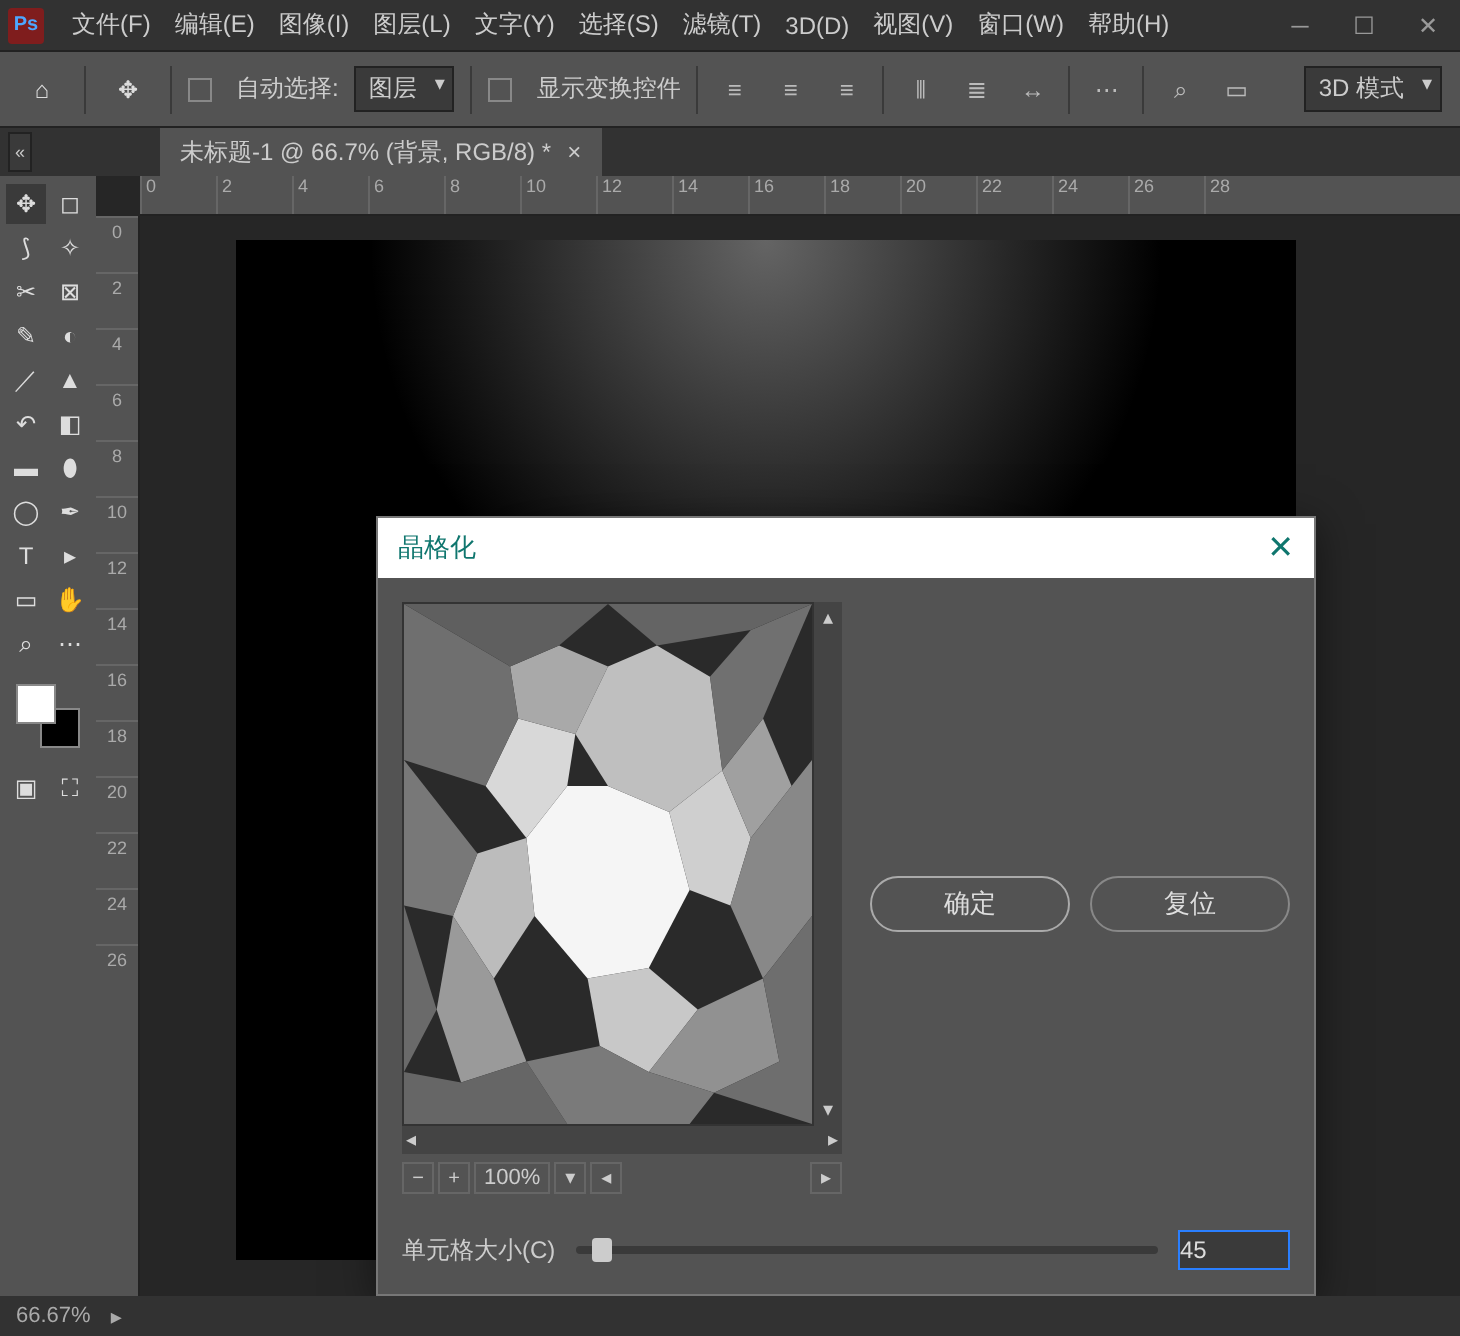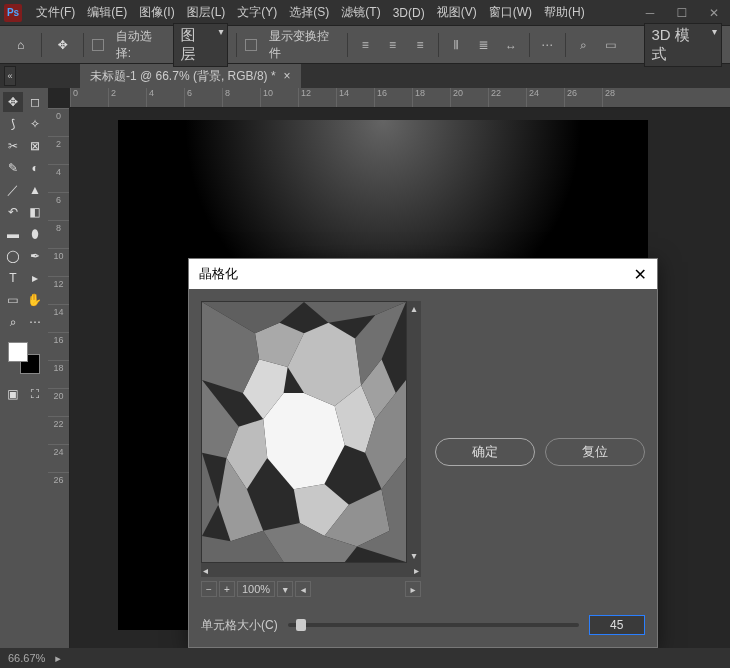--- a/index.html
+++ b/index.html
@@ -6,21 +6,21 @@
 body{background:#323232;width:730px;height:668px;overflow:hidden;font-size:12px;color:#ccc;}
 .titlebar{height:26px;background:#323232;display:flex;align-items:center;padding:0 4px;border-bottom:1px solid #222;}
 .ps-icon{width:18px;height:18px;background:#7f1d1d;color:#4da6ff;display:flex;align-items:center;justify-content:center;font-size:10px;font-weight:bold;border-radius:2px;margin-right:8px;}
 .menu-item{padding:3px 6px;cursor:pointer;font-size:12px;}
 .winctrl{margin-left:auto;display:flex;gap:8px;}
 .winbtn{width:24px;height:18px;color:#999;display:flex;align-items:center;justify-content:center;cursor:pointer;}
 .optionbar{height:38px;background:#535353;display:flex;align-items:center;padding:0 8px;gap:8px;border-bottom:1px solid #222;}
 .ob-btn{width:26px;height:26px;display:flex;align-items:center;justify-content:center;color:#ddd;cursor:pointer;}
 .ob-sep{width:1px;height:24px;background:#3a3a3a;}
 .checkbox{width:12px;height:12px;border:1px solid #888;display:inline-block;margin-right:4px;}
-.dropdown{background:#3a3a3a;border:1px solid #222;padding:2px 18px 2px 6px;position:relative;font-size:15px;}
+.dropdown{background:#3a3a3a;border:1px solid #222;padding:2px 18px 2px 6px;position:relative;font-size:12px;}
 .dropdown::after{content:"▾";position:absolute;right:4px;top:2px;color:#ccc;font-size:10px;}
 .panel-collapse{width:12px;height:20px;background:#3a3a3a;border:1px solid #222;color:#ccc;font-size:9px;display:flex;align-items:center;justify-content:center;margin-left:2px;}
 .tabbar{height:24px;background:#323232;display:flex;align-items:center;padding-left:80px;}
 .doc-tab{background:#535353;padding:4px 10px;font-size:12px;color:#ccc;display:flex;align-items:center;gap:8px;}
 .doc-tab .close{color:#ccc;cursor:pointer;}
 .main{display:flex;height:560px;}
 .toolbox{width:48px;background:#535353;padding:4px 2px;display:flex;flex-direction:column;align-items:center;gap:2px;}
 .tool-row{display:flex;gap:2px;}
 .tool{width:20px;height:20px;display:flex;align-items:center;justify-content:center;color:#ddd;cursor:pointer;}
 .tool.active{background:#3a3a3a;}
@@ -29,38 +29,38 @@
 .swatch-bg{width:20px;height:20px;background:#000;border:1px solid #888;position:absolute;bottom:0;right:0;}
 .canvas-area{flex:1;background:#262626;position:relative;overflow:hidden;}
 .ruler-h{position:absolute;top:0;left:22px;right:0;height:20px;background:#535353;border-bottom:1px solid #222;display:flex;font-size:9px;color:#aaa;}
 .ruler-h span{flex:0 0 38px;border-left:1px solid #666;padding-left:2px;}
 .ruler-v{position:absolute;top:20px;left:0;width:22px;bottom:0;background:#535353;border-right:1px solid #222;display:flex;flex-direction:column;font-size:9px;color:#aaa;}
 .ruler-v span{flex:0 0 28px;border-top:1px solid #666;padding-top:2px;text-align:center;}
 .canvas{position:absolute;top:32px;left:70px;width:530px;height:510px;background:#000;}
 .canvas .glow{position:absolute;top:0;left:50%;transform:translateX(-50%);width:400px;height:220px;background:radial-gradient(ellipse at top,rgba(200,200,200,0.5),transparent 70%);}
 .watermark{position:absolute;top:48px;left:50%;transform:translateX(-50%);color:#fff;font-weight:bold;font-size:22px;font-style:italic;letter-spacing:1px;}
 .dialog{position:absolute;left:188px;top:258px;width:470px;height:390px;background:#535353;border:1px solid #777;box-shadow:0 4px 20px rgba(0,0,0,0.5);display:flex;flex-direction:column;}
-.dlg-title{height:30px;background:#fff;color:#000000;display:flex;align-items:center;padding:0 10px;font-size:13px;}
+.dlg-title{height:30px;background:#fff;color:#0f766e;display:flex;align-items:center;padding:0 10px;font-size:13px;}
 .dlg-title .x{margin-left:auto;font-size:16px;cursor:pointer;}
 .dlg-body{flex:1;display:flex;padding:12px;gap:14px;}
 .preview-box{width:270px;display:flex;flex-direction:column;}
 .preview-img{flex:1;border:1px solid #333;background:#333;position:relative;overflow:hidden;}
 .preview-img svg{width:100%;height:100%;}
 .vscroll{width:14px;background:#444;display:flex;flex-direction:column;justify-content:space-between;align-items:center;padding:2px 0;font-size:10px;color:#ccc;}
 .preview-row{display:flex;}
 .hscroll{height:14px;background:#444;display:flex;justify-content:space-between;align-items:center;padding:0 2px;font-size:10px;color:#ccc;margin-top:0;}
 .zoomrow{height:20px;display:flex;align-items:center;gap:2px;margin-top:2px;}
 .zoomrow .zbtn{width:16px;height:16px;border:1px solid #666;display:flex;align-items:center;justify-content:center;font-size:10px;color:#ccc;cursor:pointer;}
 .zoomrow .zsel{border:1px solid #666;padding:1px 4px;font-size:11px;}
 .dlg-right{flex:1;display:flex;flex-direction:row;gap:10px;align-items:center;padding-top:4px;}
 .dlg-btn{width:100px;height:28px;border:1px solid #888;border-radius:14px;background:transparent;color:#ddd;cursor:pointer;font-size:13px;display:flex;align-items:center;justify-content:center;}
 .dlg-btn.primary{border-color:#aaa;}
 .param-row{padding:4px 12px 12px;display:flex;align-items:center;gap:10px;}
 .param-row .lab{font-size:12px;}
-.param-row input{width:56px;background:#3a3a3a;border:1px solid #2a7fff;color:#ddd;padding:2px 20px;font-size:12px;}
+.param-row input{width:56px;background:#3a3a3a;border:1px solid #2a7fff;color:#ddd;padding:2px 0;font-size:12px;}
 .slider{flex:1;height:4px;background:#3a3a3a;position:relative;border-radius:2px;}
 .slider .thumb{position:absolute;left:8px;top:-4px;width:10px;height:12px;background:#ccc;border-radius:2px;}
 .statusbar{height:20px;background:#323232;display:flex;align-items:center;padding:0 8px;font-size:11px;color:#aaa;gap:10px;position:absolute;left:0;right:0;bottom:0;}
 .ob-icon{width:20px;height:20px;display:flex;align-items:center;justify-content:center;color:#bbb;}
 </style>
 </head>
 <body>
 
 <div class="titlebar">
   <div class="ps-icon">Ps</div>

